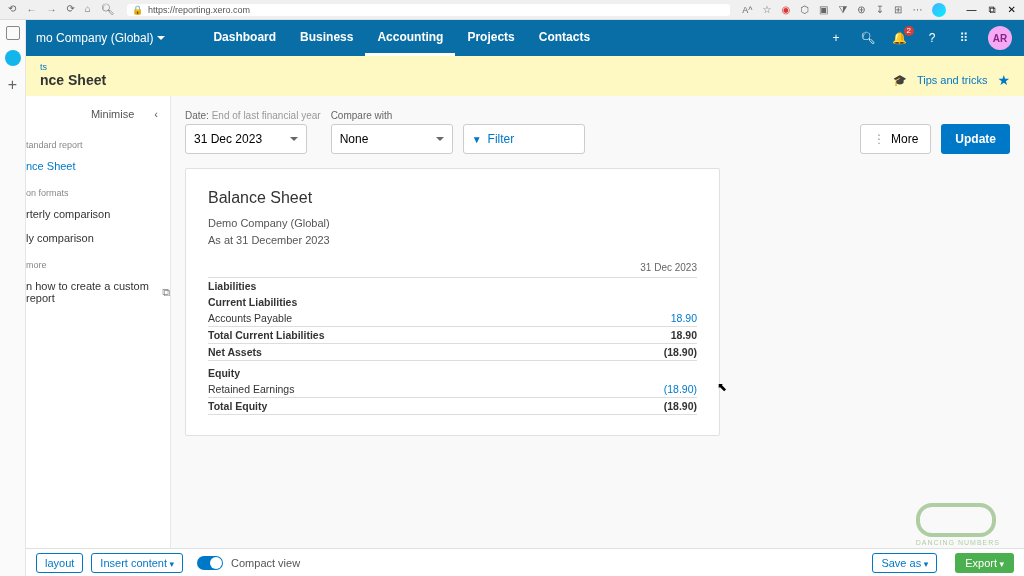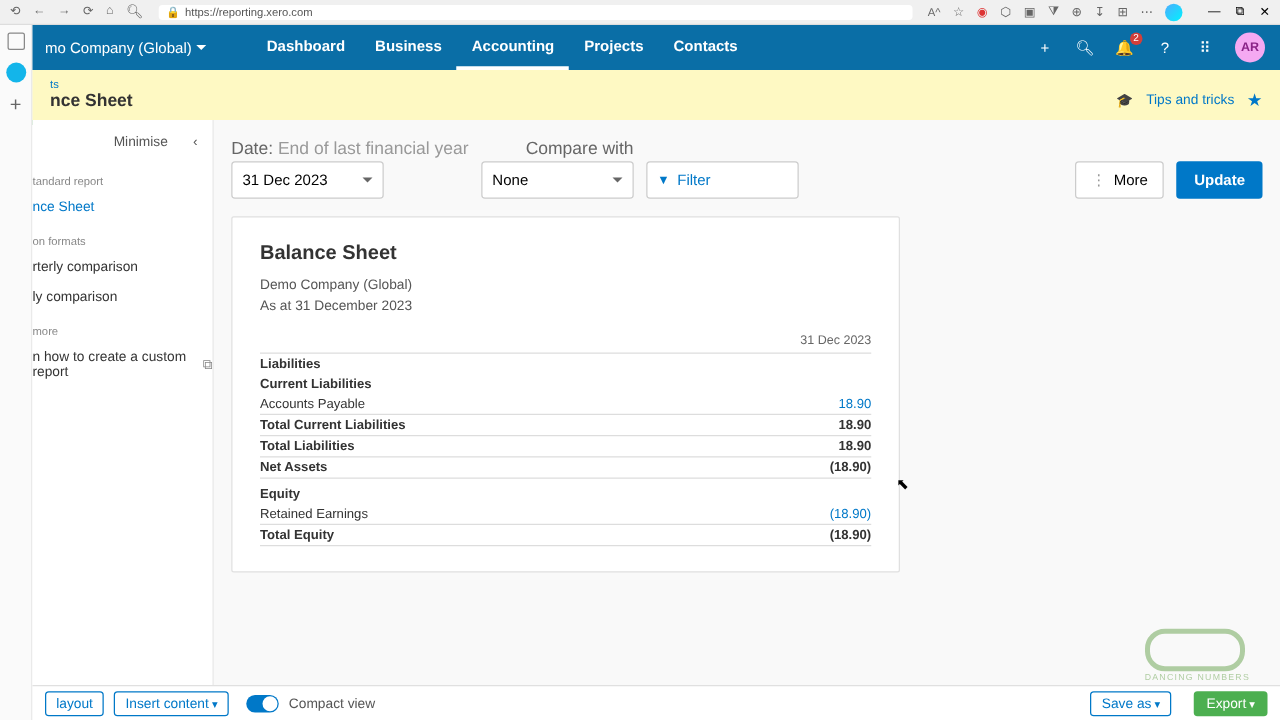--- a/index.html
+++ b/index.html
@@ -44,32 +44,32 @@
     .minimise { display: flex; justify-content: flex-end; align-items: center; gap: 20px; padding: 0 12px 10px; font-size: 11px; color: #555; }
     .sb-heading { color: #888; font-size: 9px; padding: 10px 0 4px 0; }
     .sb-item { padding: 6px 0; color: #333; }
     .sb-item.link { color: #0078c8; }
     .sb-learn { display: flex; align-items: center; gap: 6px; }
     .ext-icon { color: #888; }
 
     .content { flex: 1; padding: 14px; overflow: auto; }
     .controls-row { display: flex; gap: 10px; align-items: flex-end; margin-bottom: 14px; }
     .ctrl-group { display: flex; flex-direction: column; }
-    .ctrl-label { font-size: 14px; color: #666; margin-bottom: 3px; text-align: right; }
+    .ctrl-label { font-size: 10px; color: #666; margin-bottom: 3px; }
     .ctrl-label .sub { color: #999; }
     .ctrl-input { border: 1px solid #ccc; border-radius: 3px; background: #fff; height: 30px; display: flex; align-items: center; padding: 0 8px; font-size: 12px; position: relative; }
     .ctrl-input.dd::after { content: ""; position: absolute; right: 8px; border: 4px solid transparent; border-top-color: #666; margin-top: 4px; }
     .w-date { width: 122px; }
     .w-compare { width: 122px; }
     .w-filter { width: 122px; color: #0078c8; gap: 6px; }
     .more-btn { border: 1px solid #ccc; border-radius: 3px; background: #fff; height: 30px; padding: 0 12px; display: flex; align-items: center; gap: 6px; font-size: 12px; margin-left: auto; }
     .update-btn { background: #0078c8; color: #fff; border: none; border-radius: 3px; height: 30px; padding: 0 14px; font-size: 12px; font-weight: 600; }
 
     .report-card { background: #fff; border: 1px solid #e0e0e0; border-radius: 2px; padding: 20px 22px; width: 535px; }
-    .report-title { font-size: 16px; font-weight: 700; color: #333; margin-bottom: 8px; }
+    .report-title { font-size: 16px; font-weight: 400; color: #333; margin-bottom: 8px; }
     .report-sub { font-size: 11px; color: #555; line-height: 1.5; }
     .col-head { text-align: right; font-size: 10px; color: #666; margin-top: 14px; padding-bottom: 4px; }
 
     .r-table { width: 100%; font-size: 10.5px; color: #333; border-collapse: collapse; }
     .r-table td { padding: 2px 0; }
     .r-table .amt { text-align: right; }
     .r-sec { font-weight: 700; padding-top: 4px; }
     .r-sub1 { padding-left: 14px; font-weight: 700; }
     .r-sub2 { padding-left: 28px; }
     .r-tot2 { padding-left: 28px; font-weight: 700; }
@@ -234,24 +234,20 @@
               <td class="amt"></td>
             </tr>
         <tr>
               <td class="r-sub2">Accounts Payable</td>
               <td class="amt r-link">18.90</td>
             </tr>
         <tr class="bt">
               <td class="r-tot2">Total Current Liabilities</td>
               <td class="amt" style="font-weight:700;">18.90</td>
             </tr>
-        <tr class="bt">
-              <td class="r-tot1">Total Liabilities</td>
-              <td class="amt" style="font-weight:700;">18.90</td>
-            </tr>
         <tr class="bt bb">
               <td class="r-sec">Net Assets</td>
               <td class="amt" style="font-weight:700;">(18.90)</td>
             </tr>
         <tr>
               <td class="r-sec" style="padding-top:6px;">Equity</td>
               <td class="amt"></td>
             </tr>
         <tr>
               <td class="r-sub2">Retained Earnings</td>

